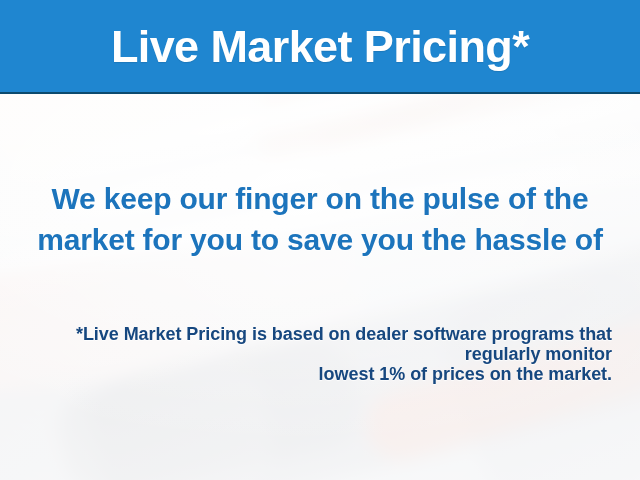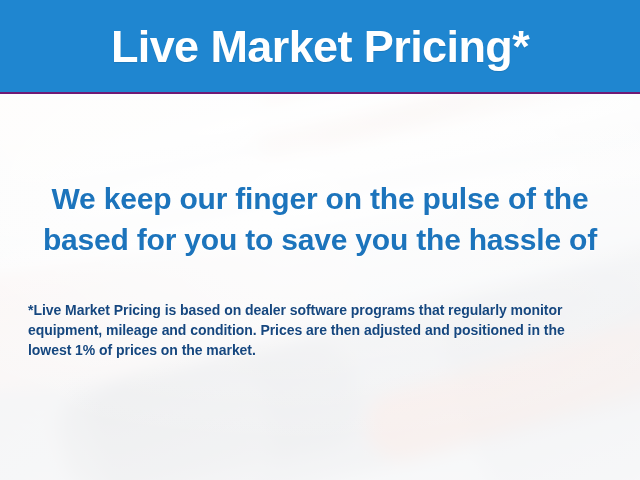--- a/index.html
+++ b/index.html
@@ -104,21 +104,21 @@
   }
 
   
   .header-band {
     position: absolute;
     left: 0;
     top: 0;
     width: 640px;
     height: 94px;
     background: #1f86d0;
-    border-bottom: 2px solid #701a75;
+    border-bottom: 2px solid #0c4a6e;
     box-sizing: border-box;
     z-index: 5;
     display: flex;
     align-items: center;
     justify-content: center;
   }
   .header-title {
     color: #ffffff;
     font-size: 45px;
     font-weight: bold;
@@ -150,25 +150,25 @@
     font-weight: bold;
     line-height: 41px;
     letter-spacing: -0.2px;
     text-shadow: 0 1px 2px rgba(255,255,255,0.9);
   }
   .headline-line { display: block; }
 
   .fineprint {
     position: absolute;
     left: 28px;
-    top: 206px;
+    top: 230px;
     width: 584px;
-    text-align: left;
+    text-align: right;
     color: #16477f;
-    font-size: 14px;
+    font-size: 18px;
     font-weight: bold;
     line-height: 20px;
     letter-spacing: -0.05px;
     text-shadow: 0 1px 1px rgba(255,255,255,0.85);
   }
   .fineprint-line { display: block; }
 </style>
 </head>
 <body>
 
@@ -194,23 +194,22 @@
   </div>
 
   <div class="header-band">
     <div class="header-title">Live Market Pricing*</div>
   </div>
 
   <div class="content">
 
     <div class="headline">
       <span class="headline-line">We keep our finger on the pulse of the</span>
-      <span class="headline-line">based for you to save you the hassle of</span>
+      <span class="headline-line">market for you to save you the hassle of</span>
     </div>
 
     <div class="fineprint">
       <span class="fineprint-line">*Live Market Pricing is based on dealer software programs that regularly monitor</span>
-      <span class="fineprint-line">equipment, mileage and condition. Prices are then adjusted and positioned in the</span>
       <span class="fineprint-line">lowest 1% of prices on the market.</span>
     </div>
 
   </div>
 </div>
 
 </body></html>

